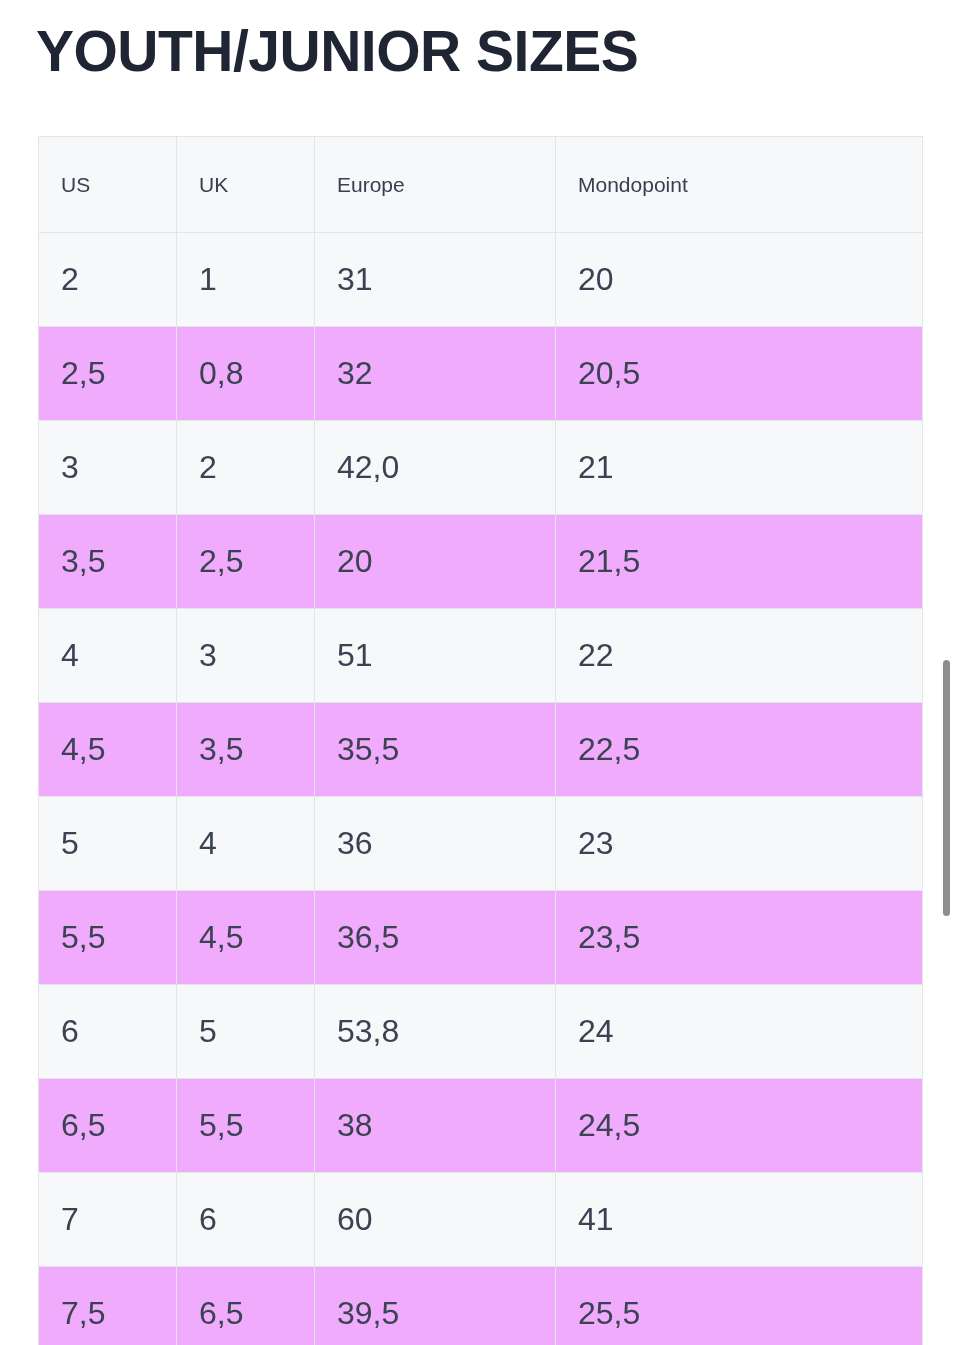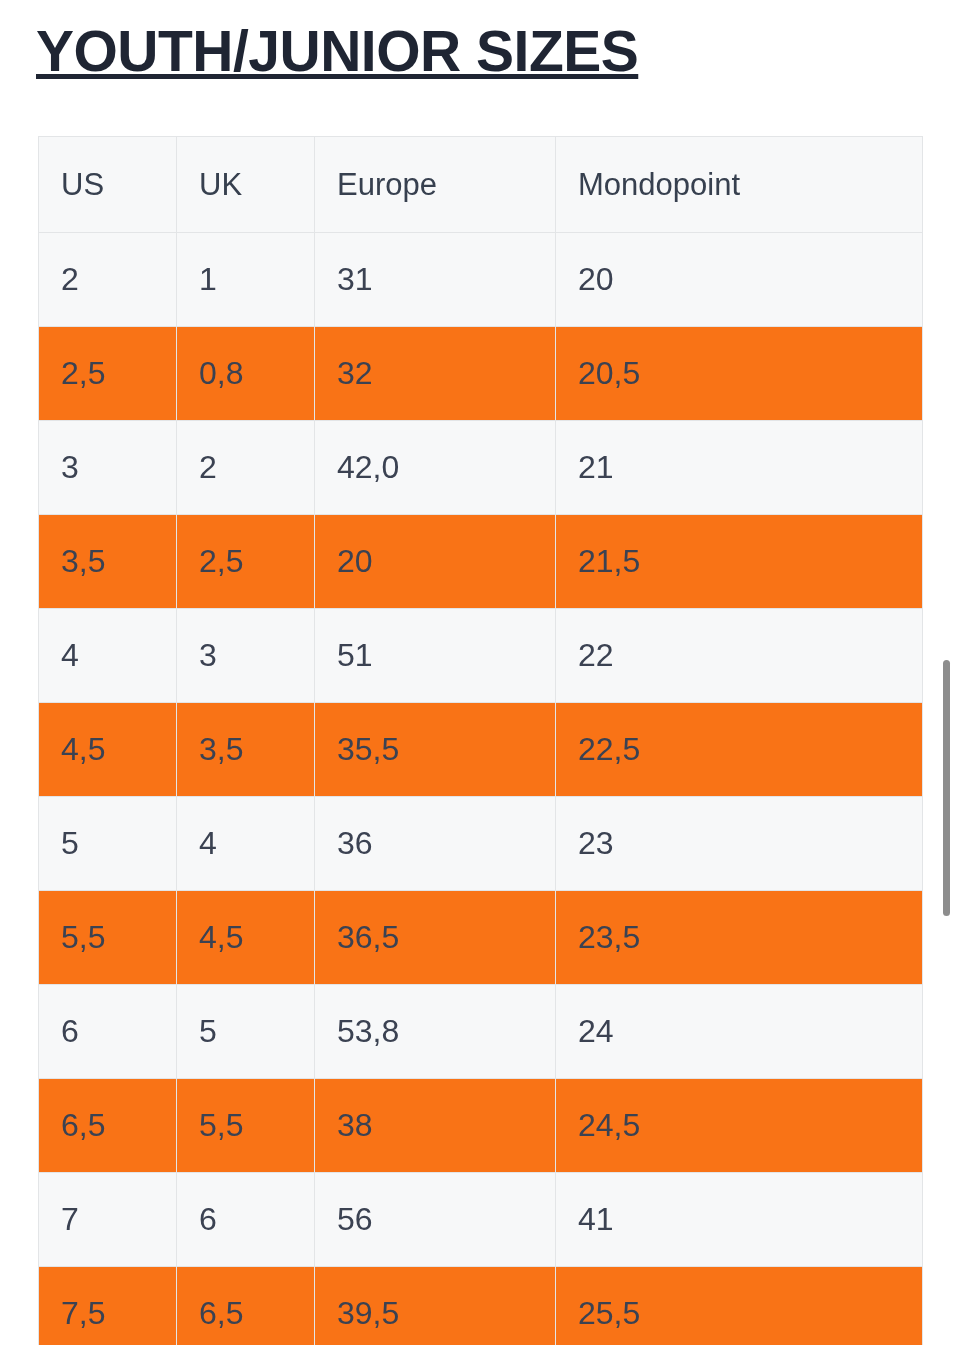--- a/index.html
+++ b/index.html
@@ -28,21 +28,20 @@
     padding: 0;
     position: absolute;
     left: 36px;
     top: 20px;
     font-size: 57px;
     line-height: 1.12;
     font-weight: 700;
     letter-spacing: -0.5px;
     color: #1f2533;
     white-space: nowrap;
-    text-decoration: underline;
   }
 
   .table-wrap {
     position: absolute;
     left: 38px;
     top: 136px;
     width: 884px;
   }
 
   table.size-table {
@@ -67,28 +66,28 @@
     box-sizing: border-box;
     color: #3b4252;
     font-weight: 400;
     white-space: nowrap;
     overflow: hidden;
   }
 
   table.size-table thead th {
     background: #f7f8f9;
     height: 96px;
-    font-size: 31px;
+    font-size: 21px;
     color: #37404f;
     font-weight: 400;
   }
 
   table.size-table tbody td {
     font-size: 32px;
-    background: #f97316;
+    background: #f0abfc;
   }
 
   table.size-table tbody tr.alt td {
     background: #f7f8f9;
   }
 
   
   .scrollbar-track {
     position: absolute;
     right: 6px;
@@ -187,21 +186,21 @@
         </tr>
         <tr>
           <td>6,5</td>
           <td>5,5</td>
           <td>38</td>
           <td>24,5</td>
         </tr>
         <tr class="alt">
           <td>7</td>
           <td>6</td>
-          <td>56</td>
+          <td>60</td>
           <td>41</td>
         </tr>
         <tr>
           <td>7,5</td>
           <td>6,5</td>
           <td>39,5</td>
           <td>25,5</td>
         </tr>
       </tbody>
     </table>

